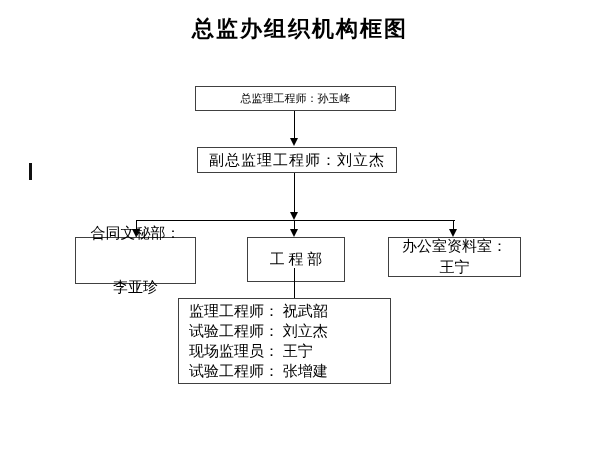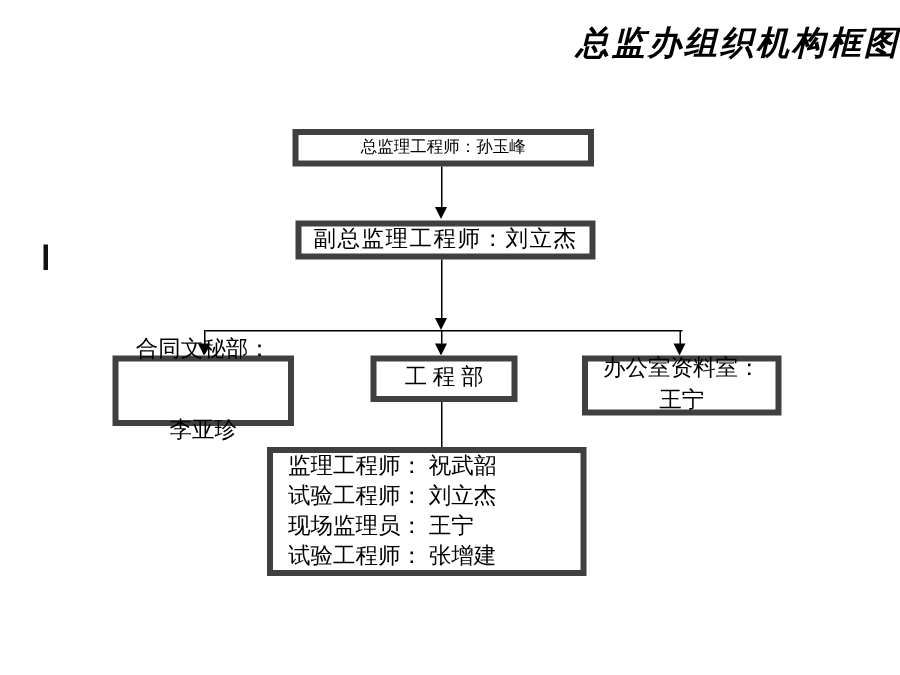--- a/index.html
+++ b/index.html
@@ -6,26 +6,26 @@
   .page{
     position:relative;
     width:600px;height:450px;
     background:#ffffff;
     font-family:"Liberation Serif","DejaVu Serif",serif;
     color:#000;
     overflow:hidden;
   }
   .title{
     position:absolute;top:14px;left:0;width:100%;
-    text-align:right;font-size:22px;font-weight:bold;
-    letter-spacing:2px;margin:0;font-style:italic;
+    text-align:center;font-size:22px;font-weight:bold;
+    letter-spacing:2px;margin:0;
   }
   .box{
     position:absolute;
-    border:4px solid #404040;
+    border:1px solid #404040;
     background:#fff;
     display:flex;flex-direction:column;
     align-items:center;justify-content:center;
     text-align:center;
     font-size:15px;line-height:21px;
     box-sizing:border-box;
   }
   .box-root{font-size:11px;line-height:13px;}
   .box-staff{align-items:flex-start;text-align:left;line-height:20px;padding:4px 10px;justify-content:center;}
   .vline{position:absolute;width:1px;background:#000;}
@@ -70,21 +70,21 @@
   <div class="arrow-down" style="left:290px;top:229px;"></div>
 
   <div class="vline" style="left:453px;top:220px;height:10px;"></div>
   <div class="arrow-down" style="left:449px;top:229px;"></div>
 
   <div class="box" style="left:75px;top:237px;width:121px;height:47px;gap:33px;">
     <div>合同文秘部：</div>
     <div>李亚珍</div>
   </div>
 
-  <div class="box" style="left:247px;top:237px;width:98px;height:31px;">
+  <div class="box" style="left:247px;top:237px;width:98px;height:45px;">
     <div>工  程  部</div>
   </div>
 
   <div class="box" style="left:388px;top:237px;width:133px;height:40px;">
     <div>办公室资料室：</div>
     <div>王宁</div>
   </div>
 
   <div class="vline" style="left:294px;top:268px;height:36px;"></div>
   <div class="arrow-down" style="left:290px;top:303px;"></div>

